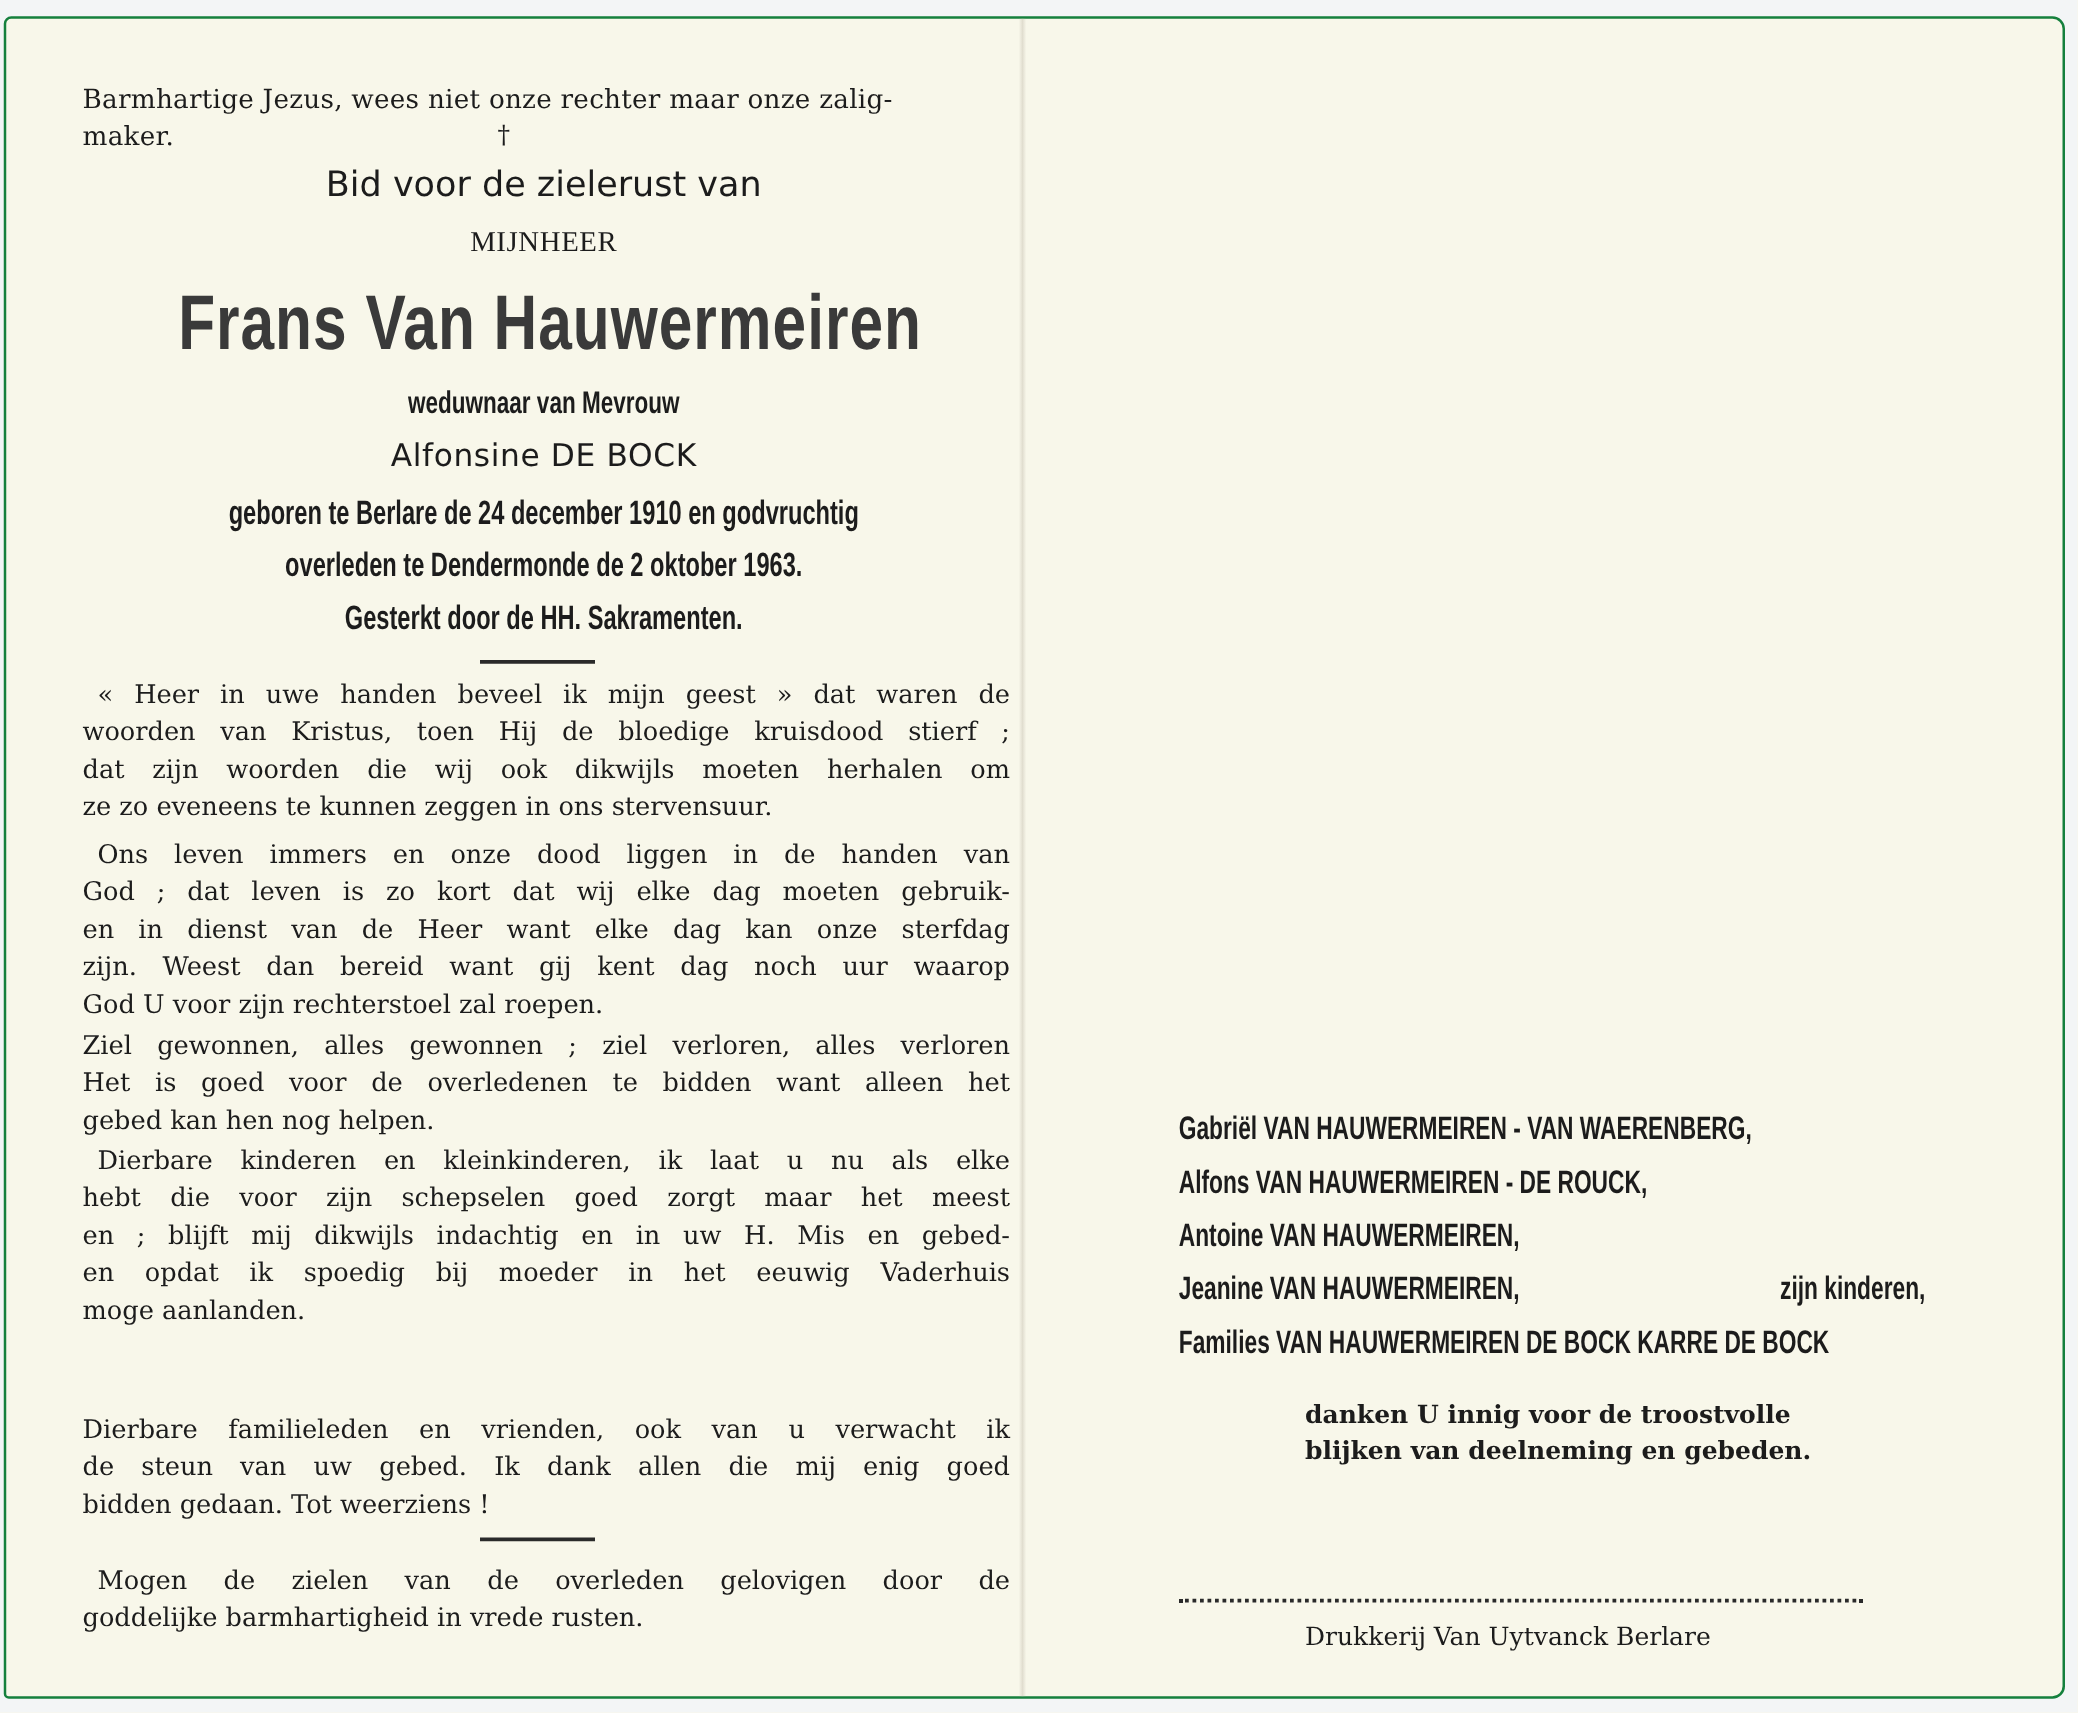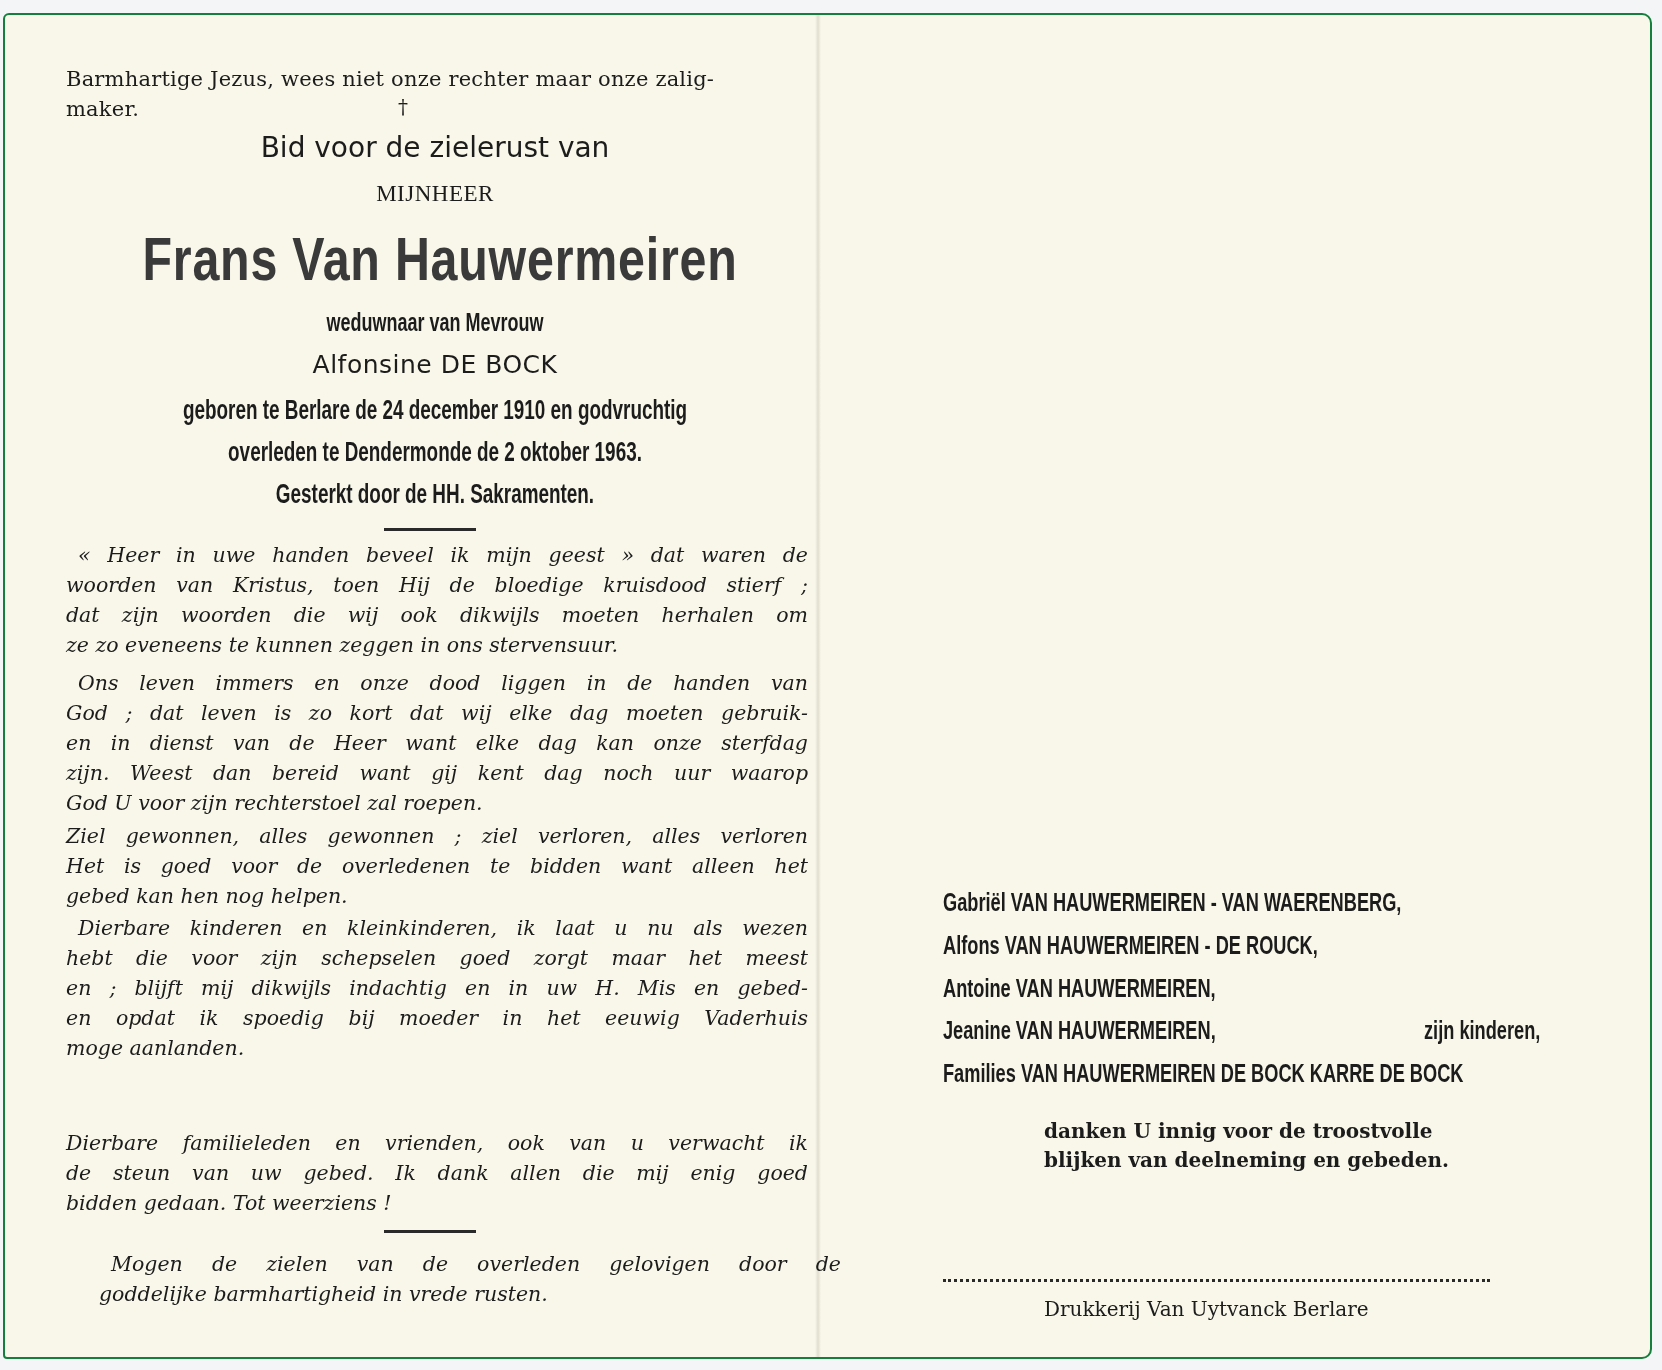--- a/index.html
+++ b/index.html
@@ -46,21 +46,20 @@
     .widow { font-family: "Liberation Sans", sans-serif; font-weight: bold; font-size: 25px; transform: scaleX(0.72); transform-origin: center top; }
     .spouse { font-family: "DejaVu Sans", sans-serif; font-size: 25px; letter-spacing: 0.5px; }
     .dates { font-family: "Liberation Sans", sans-serif; font-weight: bold; font-size: 27px; transform: scaleX(0.70); transform-origin: center top; }
     .divider {
       position: absolute; height: 3px; background: #2a2a2a; width: 92px;
     }
     .body {
       position: absolute; left: 6px; width: 742px;
       font-family: "DejaVu Serif", serif; font-size: 20.5px; line-height: 30px;
       text-align: justify;
-      font-style: italic;
     }
     .body .line { display: block; height: 30px; white-space: nowrap; text-align-last: justify; text-align: justify; }
     .body .line.last { text-align-last: left; }
     .body .line.indent { padding-left: 12px; }
 
     .fam { position: absolute; left: 120px; font-family: "Liberation Sans", sans-serif; font-weight: bold; font-size: 26px; transform: scaleX(0.70); transform-origin: left top; white-space: nowrap; }
     .fam-suffix { position: absolute; left: 601px; font-family: "Liberation Sans", sans-serif; font-weight: bold; font-size: 26px; transform: scaleX(0.70); transform-origin: left top; white-space: nowrap; }
     .thanks { position: absolute; left: 221px; font-family: "DejaVu Serif", serif; font-size: 20px; line-height: 29px; white-space: nowrap; font-weight: bold; }
     .dotted { position: absolute; left: 120px; width: 547px; border-top: 3px dotted #2a2a2a; }
     .printer { position: absolute; left: 221px; font-family: "DejaVu Serif", serif; font-size: 20px; white-space: nowrap; }
@@ -101,36 +100,36 @@
       <span class="line last">God U  voor zijn rechterstoel  zal roepen.</span>
     </div>
 
     <div class="body" style="top:806px;">
       <span class="line">Ziel gewonnen, alles gewonnen ; ziel verloren, alles verloren</span>
       <span class="line">Het is goed voor  de overledenen te bidden want alleen  het</span>
       <span class="line last">gebed kan hen nog helpen.</span>
     </div>
 
     <div class="body" style="top:898px;">
-      <span class="line indent">Dierbare kinderen en kleinkinderen, ik laat u nu als wezen</span>
+      <span class="line indent">Dierbare kinderen en kleinkinderen, ik laat u nu als elke</span>
       <span class="line">hebt die voor zijn schepselen  goed  zorgt  maar  het  meest</span>
       <span class="line">en ; blijft mij dikwijls indachtig  en in uw H. Mis en  gebed-</span>
       <span class="line">en opdat  ik  spoedig bij moeder  in  het  eeuwig  Vaderhuis</span>
       <span class="line last">moge aanlanden.</span>
     </div>
 
     <div class="body" style="top:1113px;">
       <span class="line">Dierbare familieleden en vrienden, ook  van u  verwacht  ik</span>
       <span class="line">de steun van uw gebed.  Ik dank allen die  mij  enig  goed</span>
       <span class="line last">bidden gedaan.   Tot  weerziens !</span>
     </div>
 
     <div class="divider" style="left:324px; top:1215px;"></div>
 
-    <div class="body" style="top:1234px;margin-left:33px;">
+    <div class="body" style="top:1234px;">
       <span class="line indent">Mogen  de  zielen  van  de  overleden  gelovigen  door  de</span>
       <span class="line last">goddelijke  barmhartigheid  in  vrede rusten.</span>
     </div>
   </div>
 
   <div class="panel-right">
     <div class="fam" style="top:872px;">Gabriël  VAN HAUWERMEIREN - VAN  WAERENBERG,</div>
     <div class="fam" style="top:915px;">Alfons  VAN  HAUWERMEIREN  -  DE  ROUCK,</div>
     <div class="fam" style="top:958px;">Antoine  VAN HAUWERMEIREN,</div>
     <div class="fam" style="top:1000px;">Jeanine  VAN  HAUWERMEIREN,</div>

